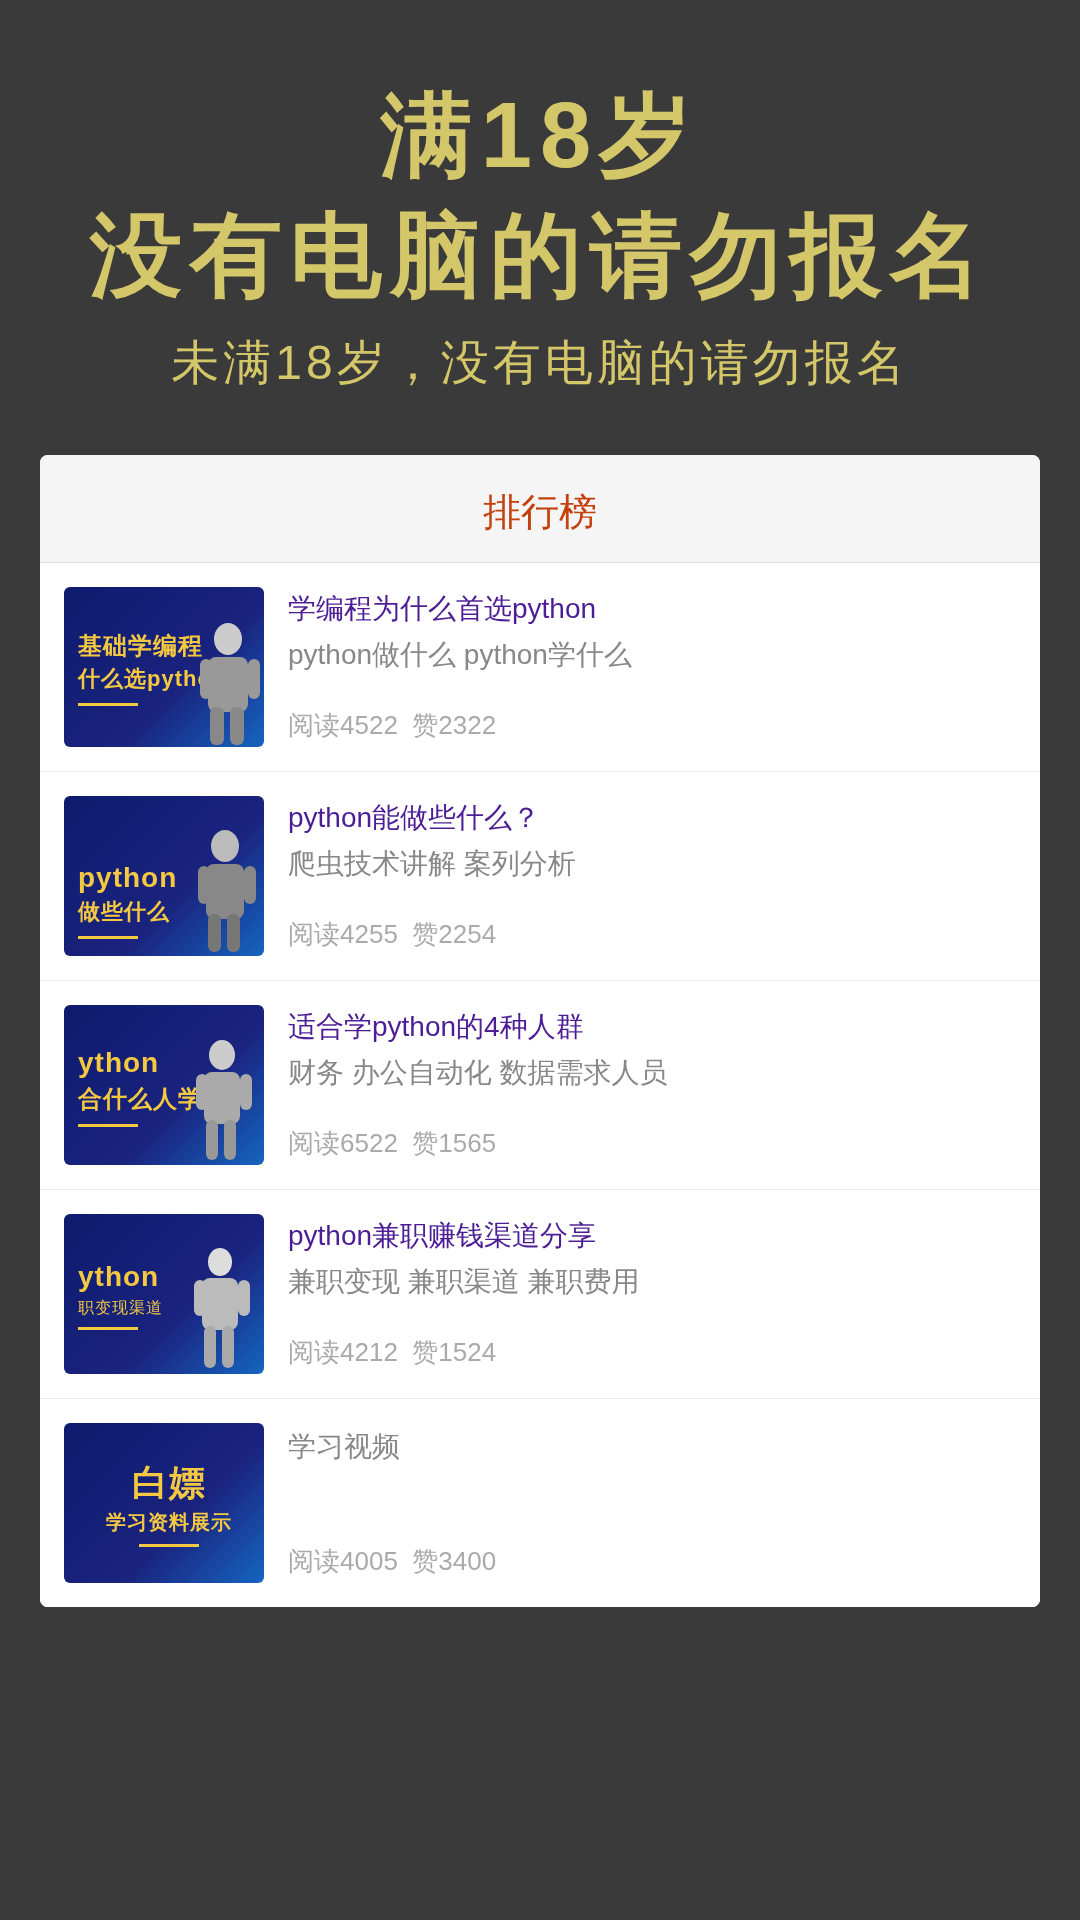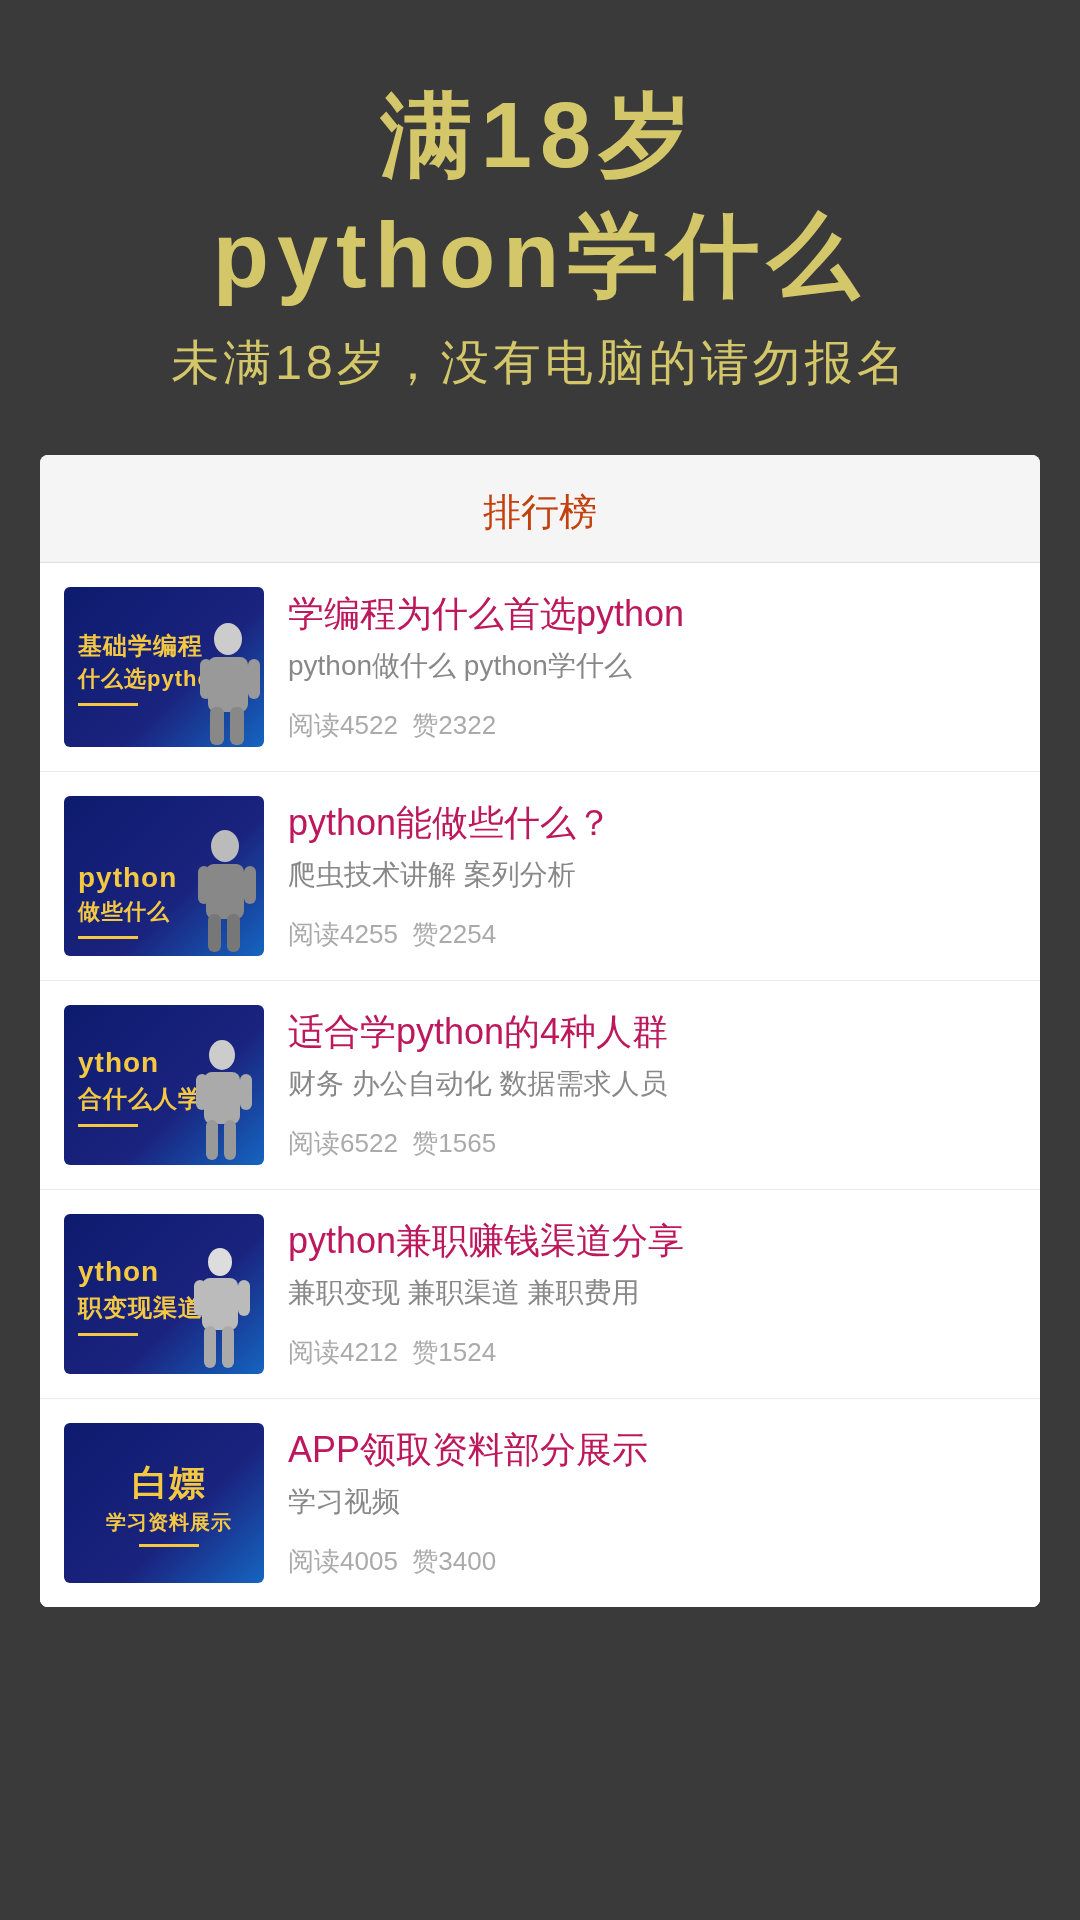--- a/index.html
+++ b/index.html
@@ -111,22 +111,22 @@
 
     .item-content {
       flex: 1;
       display: flex;
       flex-direction: column;
       justify-content: space-between;
       padding: 4px 0;
     }
 
     .item-title {
-      font-size: 36px;
-      color: #be185d;
+      font-size: 28px;
+      color: #4c1d95;
       font-weight: 500;
       line-height: 1.3;
       margin-bottom: 8px;
     }
 
     .item-tags {
       font-size: 28px;
       color: #888;
       line-height: 1.4;
       margin-bottom: 16px;
@@ -152,21 +152,21 @@
       bottom: 0;
       width: 90px;
       height: 130px;
     }
   </style>
 </head>
 <body>
 
 <div class="hero-section">
   <div class="hero-title-main">满18岁</div>
-  <div class="hero-title-main">python学什么</div>
+  <div class="hero-title-main">没有电脑的请勿报名</div>
   <div class="hero-subtitle">未满18岁，没有电脑的请勿报名</div>
 </div>
 
 <div class="ranking-container">
   <div class="ranking-header">排行榜</div>
   <div class="ranking-list">
 
     <div class="ranking-item">
       <div class="item-thumbnail">
         <div class="thumb-bg thumb-1" style="width:100%;height:100%;position:relative;">
@@ -240,21 +240,21 @@
         <div class="item-stats">
           <span>阅读6522</span>&nbsp;&nbsp;<span>赞1565</span>
         </div>
       </div>
     </div>
 
     <div class="ranking-item">
       <div class="item-thumbnail">
         <div class="thumb-bg thumb-4" style="width:100%;height:100%;position:relative;">
           <div class="thumb-text-line" style="font-size:28px;color:#f5c842;font-weight:700;">ython</div>
-          <div class="thumb-text-line" style="font-size:24px;color:#f5c842;font-weight:700;">职变现渠道</div>
+          <div class="thumb-text-line" style="font-size:16px;color:#f5c842;font-weight:400;">职变现渠道</div>
           <div class="thumb-underline"></div>
           <svg class="person-svg" viewBox="0 0 90 130" fill="none" xmlns="http://www.w3.org/2000/svg">
             <ellipse cx="50" cy="18" rx="12" ry="14" fill="#ddd"></ellipse>
             <rect x="32" y="34" width="36" height="52" rx="8" fill="#bbb"></rect>
             <rect x="24" y="36" width="12" height="36" rx="6" fill="#bbb"></rect>
             <rect x="68" y="36" width="12" height="36" rx="6" fill="#bbb"></rect>
             <rect x="34" y="82" width="12" height="42" rx="6" fill="#aaa"></rect>
             <rect x="52" y="82" width="12" height="42" rx="6" fill="#aaa"></rect>
           </svg>
         </div>
@@ -272,21 +272,20 @@
       <div class="item-thumbnail">
         <div class="thumb-bg thumb-5" style="width:100%;height:100%;position:relative;align-items:center;justify-content:center;display:flex;flex-direction:column;">
           <div style="text-align:center;">
             <div class="thumb-text-line" style="font-size:36px;color:#f5c842;font-weight:700;text-align:center;">白嫖</div>
             <div class="thumb-text-line" style="font-size:20px;color:#f5c842;font-weight:700;text-align:center;">学习资料展示</div>
             <div style="width:60px;height:3px;background:#f5c842;margin:8px auto 0;"></div>
           </div>
         </div>
       </div>
       <div class="item-content">
-        <div class="item-title">APP领取资料部分展示</div>
         <div class="item-tags">学习视频</div>
         <div class="item-stats">
           <span>阅读4005</span>&nbsp;&nbsp;<span>赞3400</span>
         </div>
       </div>
     </div>
 
   </div>
 </div>
 

